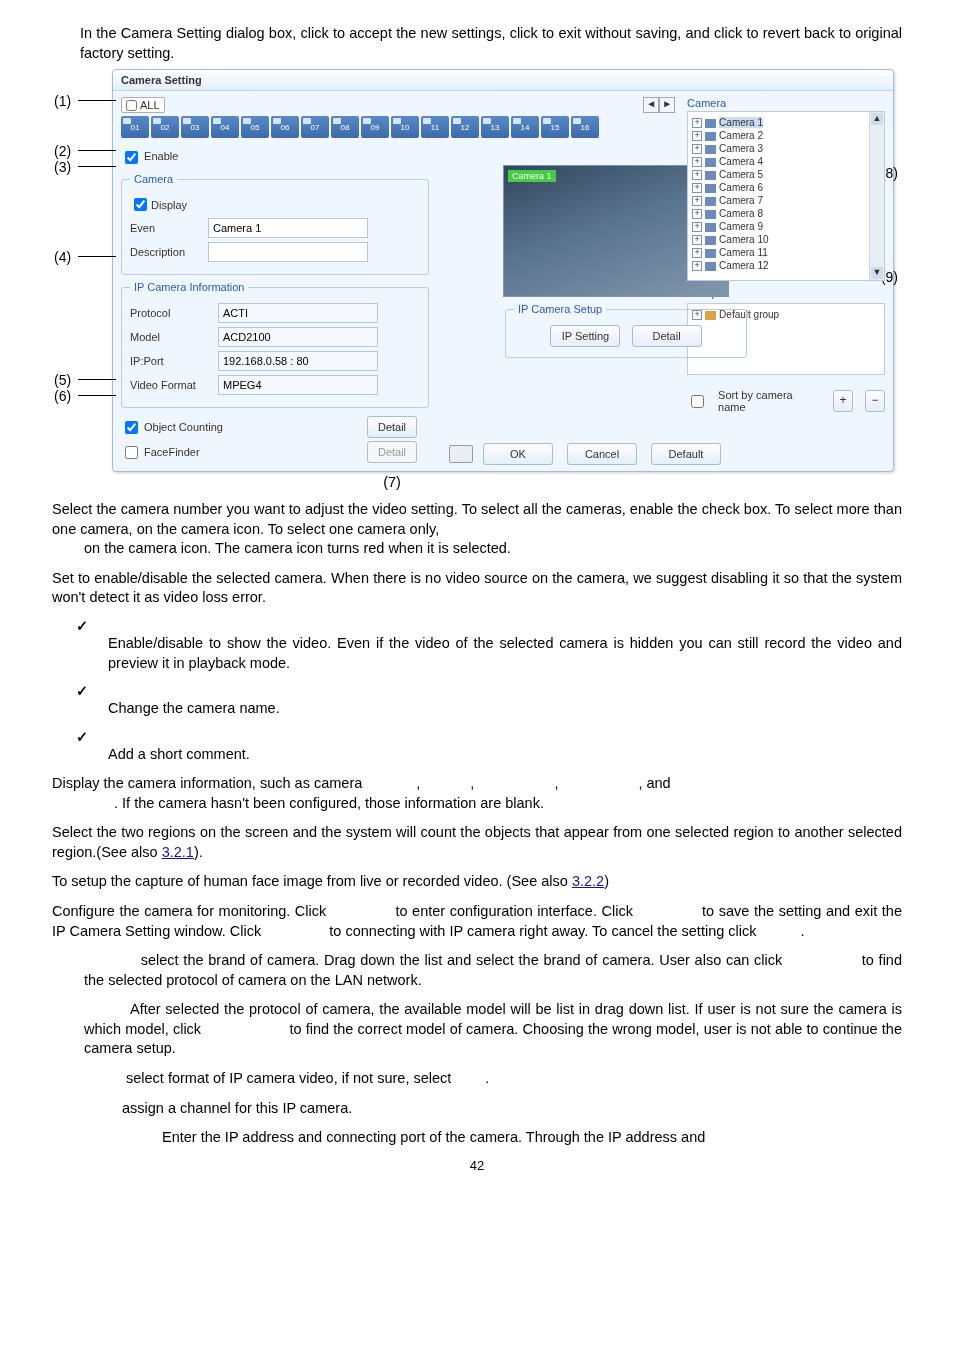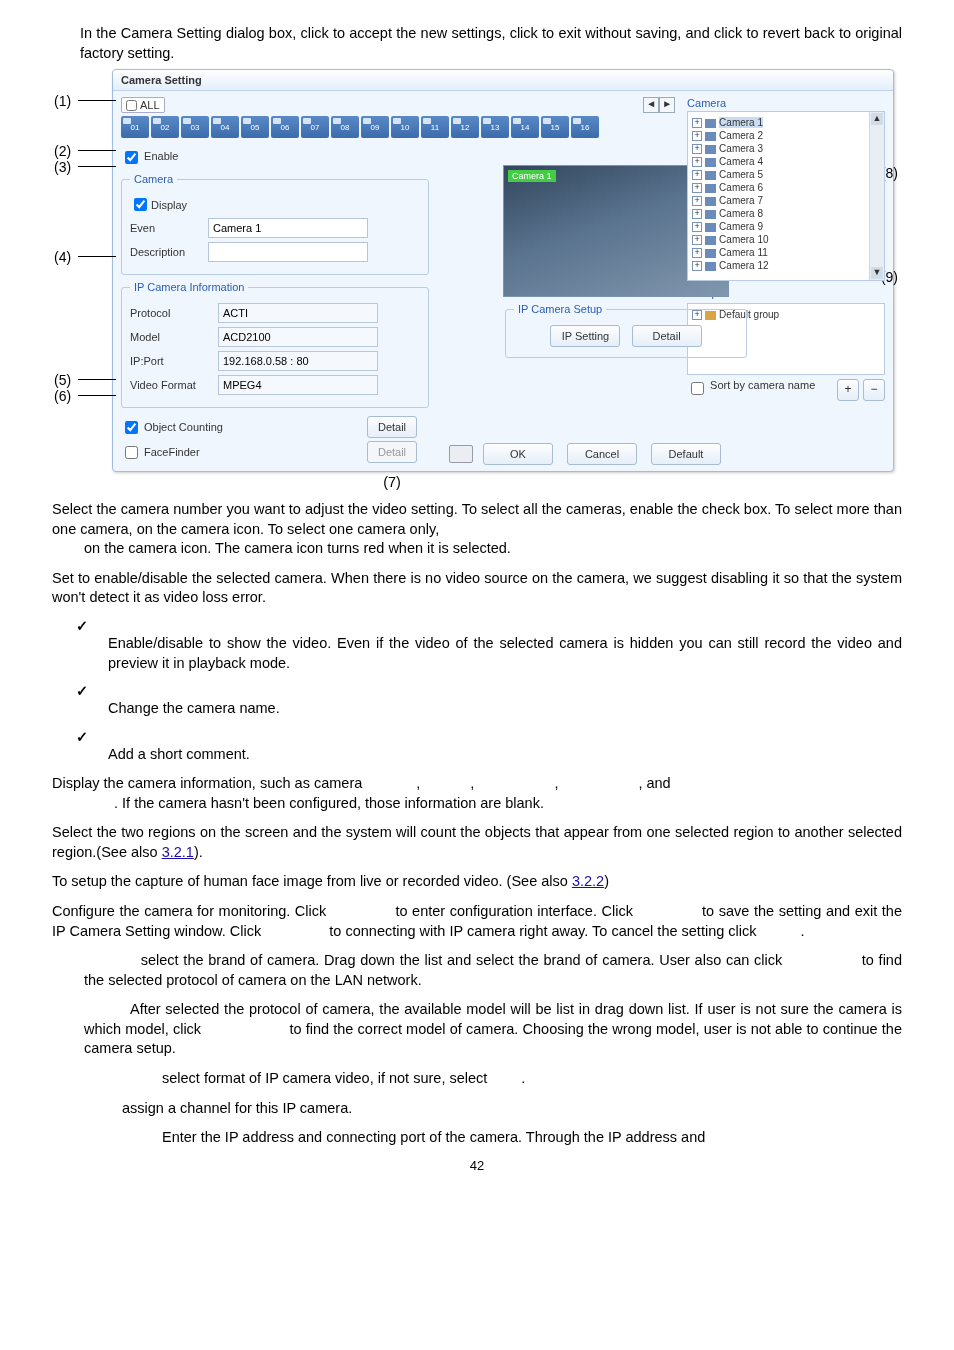--- a/index.html
+++ b/index.html
@@ -36,21 +36,21 @@
   .btn.disabled { color: #999; background: #f4f6f9; }
   .tree-box { border: 1px solid #b8cde5; background: #fff; height: 160px; overflow: hidden; padding: 4px 4px; position: relative; }
   .tree-box .scroll { position: absolute; right: 0; top: 0; bottom: 0; width: 14px; background: #e9eef5; border-left: 1px solid #cad7e6; }
   .tree-box .arrow-up { position: absolute; right: 1px; top: 1px; width: 12px; height: 12px; background: #d2dce9; text-align: center; line-height: 10px; font-size: 9px; }
   .tree-box .arrow-dn { position: absolute; right: 1px; bottom: 1px; width: 12px; height: 12px; background: #d2dce9; text-align: center; line-height: 10px; font-size: 9px; }
   .tree-item { font-size: 10px; line-height: 13px; white-space: nowrap; }
   .tree-item .pm { border: 1px solid #7a94b4; width: 8px; height: 8px; display: inline-block; text-align: center; line-height: 7px; font-size: 9px; margin-right: 3px; vertical-align: middle; }
   .tree-item .cicon { display: inline-block; width: 11px; height: 9px; background: #6b8cba; margin-right: 3px; vertical-align: middle; }
   .tree-item.sel .txt-cam { background: #c9dcf2; }
   .group-box { border: 1px solid #b8cde5; background: #fff; height: 62px; padding: 4px; margin-top: 4px; }
-  .sort-row { display: flex; align-items: flex-start; margin-top: 4px; }
+  .sort-row { display: flex; align-items: center; margin-top: 14px; gap: 8px; }
   .sq-btn { width: 20px; height: 20px; border: 1px solid #a8bcd3; background: linear-gradient(#fdfdfe,#e6eef8); border-radius: 3px; text-align: center; line-height: 18px; font-size: 12px; margin-left: 4px; }
   .para { text-align: justify; line-height: 1.35; margin: 10px 0; }
   .indent { margin-left: 32px; }
   .check { color: #000; font-weight: bold; }
   .green { color: #1a0dab; text-decoration: underline; }
   .pagenum { text-align: center; font-size: 13px; }
   .ipcam-rows .form-row .lbl { width: 88px; }
   .line1 { position: absolute; height: 1px; background: #000; }
   .small-btn { min-width: 48px; }
   .kb-icon { display: inline-block; width: 22px; height: 16px; border: 1px solid #99a; border-radius: 2px; background: #eaedf2; position: relative; }
@@ -304,21 +304,21 @@
 <div class="para">
   <span>Configure the camera for monitoring. Click </span><span style="display:inline-block;width:60px;"></span><span> to enter configuration interface. Click </span><span style="display:inline-block;width:60px;"></span><span> to save the setting and exit the IP Camera Setting window. Click </span><span style="display:inline-block;width:60px;"></span><span> to connecting with IP camera right away. To cancel the setting click </span><span style="display:inline-block;width:40px;"></span><span>.</span>
 </div>
 
 <div class="para indent">
   <span style="display:inline-block;width:52px;"></span><span> select the brand of camera. Drag down the list and select the brand of camera. User also can click </span><span style="display:inline-block;width:70px;"></span><span> to find the selected protocol of camera on the LAN network.</span>
 </div>
 <div class="para indent">
   <span style="display:inline-block;width:42px;"></span><span> After selected the protocol of camera, the available model will be list in drag down list. If user is not sure the camera is which model, click </span><span style="display:inline-block;width:80px;"></span><span> to find the correct model of camera. Choosing the wrong model, user is not able to continue the camera setup.</span>
 </div>
-<div class="para" style="margin-left:110px;">
+<div class="para" style="margin-left:74px;">
   <span> select format of IP camera video, if not sure, select </span><span style="display:inline-block;width:30px;"></span><span>.</span>
 </div>
 <div class="para" style="margin-left:70px;">
   <span> assign a channel for this IP camera.</span>
 </div>
 <div class="para" style="margin-left:110px;">
   <span> Enter the IP address and connecting port of the camera. Through the IP address and</span>
 </div>
 
 <div class="pagenum">42</div>

